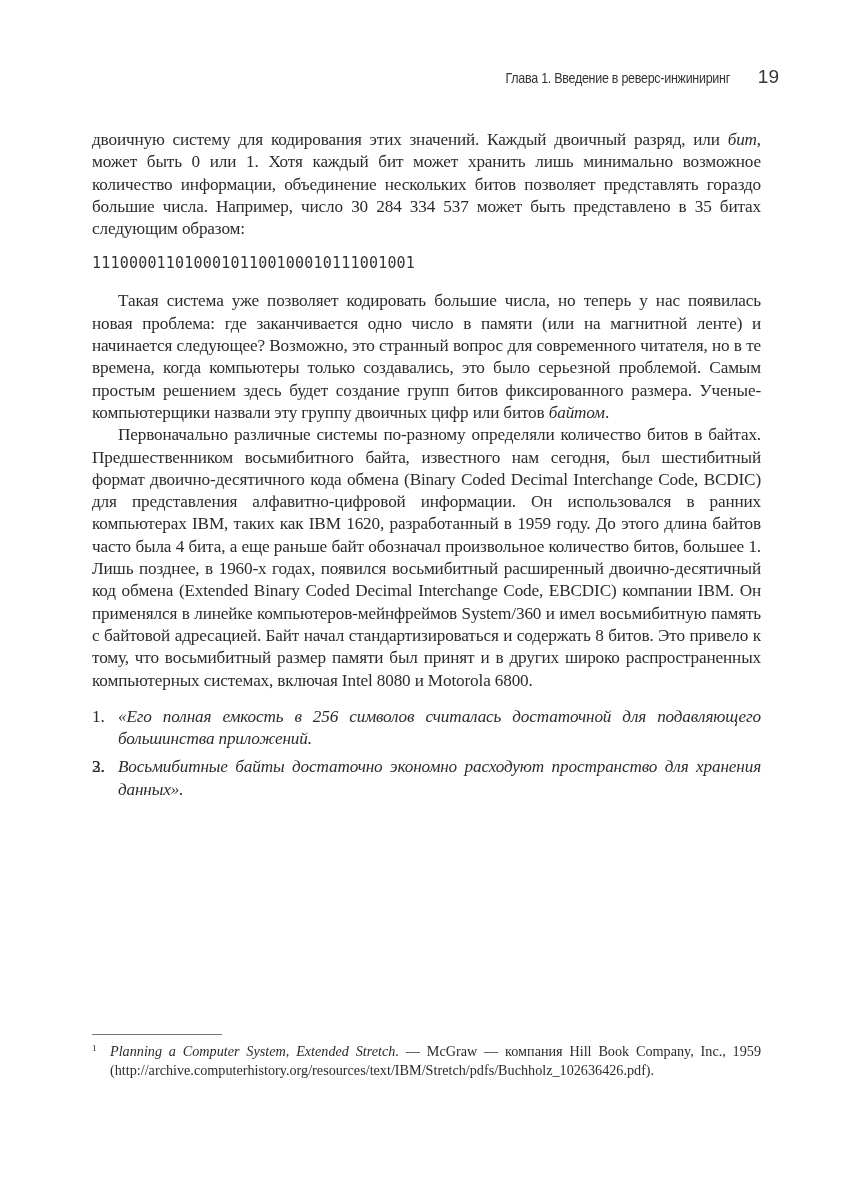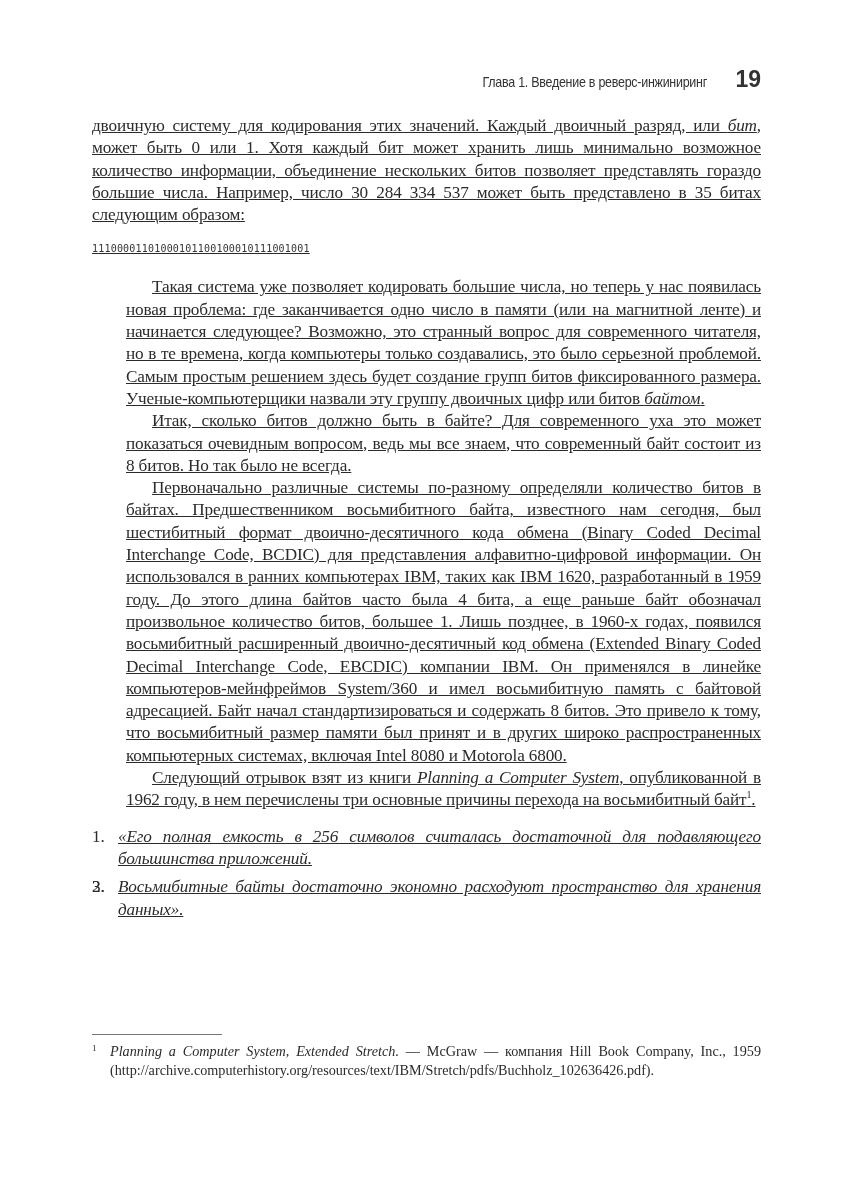--- a/index.html
+++ b/index.html
@@ -1,33 +1,33 @@
 <!DOCTYPE html>
 <html><head>
 <meta charset="utf-8">
 <style>
   html, body { margin: 0; padding: 0; background: #ffffff; }
   body { width: 849px; height: 1200px; position: relative; overflow: hidden; color: #2b2b2b; }
   .page { position: absolute; left: 92px; top: 0; width: 669px; }
   .running-head {
-    position: absolute; left: 0; top: 66px; width: 669px; height: 24px;
+    position: absolute; left: 18px; top: 66px; width: 669px; height: 24px;
     display: flex; justify-content: flex-end; align-items: baseline;
     font-family: "Liberation Sans", sans-serif; color: #333;
   }
   .running-head .chap { font-size: 14.5px; letter-spacing: -0.3px; transform: scaleX(0.86); transform-origin: right; margin-right: 28px; }
-  .running-head .num { font-size: 23px; font-weight: bold; }
+  .running-head .num { font-size: 19px; font-weight: normal; }
   .body-text {
-    position: absolute; left: 0; top: 115px; width: 669px;
+    position: absolute; left: 0; top: 129px; width: 669px;
     font-family: "Liberation Serif", serif; font-size: 17.2px; line-height: 22.3px;
-    text-align: justify; letter-spacing: -0.15px; text-decoration: underline;
+    text-align: justify; letter-spacing: -0.15px;
   }
   .body-text p { margin: 0; }
-  .body-text p.indent { text-indent: 26px; margin-left: 34px; }
+  .body-text p.indent { text-indent: 26px; }
   .code {
-    font-family: "DejaVu Sans Mono", monospace; font-size: 10px; letter-spacing: 0.2px;
+    font-family: "DejaVu Sans Mono", monospace; font-size: 15px; letter-spacing: 0.2px;
     margin: 14px 0 18px 0; line-height: 18px; color: #333;
   }
   ol.quotes { list-style: none; margin: 14px 0 0 0; padding: 0; }
   ol.quotes li { position: relative; padding-left: 26px; font-style: italic; margin-bottom: 6px; }
   ol.quotes li .n { position: absolute; left: 0; top: 0; font-style: normal; }
   .fn-rule { position: absolute; left: 0; top: 1034px; width: 130px; height: 1px; background: #777; }
   .footnote {
     position: absolute; left: 0; top: 1042px; width: 669px;
     font-family: "Liberation Serif", serif; font-size: 14.2px; line-height: 18.5px;
     text-align: justify; padding-left: 18px; box-sizing: border-box;
@@ -46,25 +46,23 @@
     <span class="num">19</span>
   </div>
 
   <div class="body-text">
     <p><span>двоичную систему для кодирования этих значений. Каждый двоичный разряд, или </span><em>бит</em><span>, может быть 0 или 1. Хотя каждый бит может хранить лишь минимально возможное количество информации, объединение нескольких битов позволяет представлять гораздо большие числа. Например, число 30 284 334 537 может быть представлено в 35 битах следующим образом:</span></p>
 
     <div class="code">11100001101000101100100010111001001</div>
 
     <p class="indent"><span>Такая система уже позволяет кодировать большие числа, но теперь у нас появилась новая проблема: где заканчивается одно число в памяти (или на магнитной ленте) и начинается следующее? Возможно, это странный вопрос для современного читателя, но в те времена, когда компьютеры только создавались, это было серьезной проблемой. Самым простым решением здесь будет создание групп битов фиксированного размера. Ученые-компьютерщики назвали эту группу двоичных цифр или битов </span><em>байтом</em><span>.</span></p>
 
-    <p class="indent">Итак, сколько битов должно быть в байте? Для современного уха это может показаться очевидным вопросом, ведь мы все знаем, что современный байт состоит из 8 битов. Но так было не всегда.</p>
 
     <p class="indent">Первоначально различные системы по-разному определяли количество битов в байтах. Предшественником восьмибитного байта, известного нам сегодня, был шестибитный формат двоично-десятичного кода обмена (Binary Coded Decimal Interchange Code, BCDIC) для представления алфавитно-цифровой информации. Он использовался в ранних компьютерах IBM, таких как IBM 1620, разработанный в 1959 году. До этого длина байтов часто была 4 бита, а еще раньше байт обозначал произвольное количество битов, большее 1. Лишь позднее, в 1960-х годах, появился восьмибитный расширенный двоично-десятичный код обмена (Extended Binary Coded Decimal Interchange Code, EBCDIC) компании IBM. Он применялся в линейке компьютеров-мейнфреймов System/360 и имел восьмибитную память с байтовой адресацией. Байт начал стандартизироваться и содержать 8 битов. Это привело к тому, что восьмибитный размер памяти был принят и в других широко распространенных компьютерных системах, включая Intel 8080 и Motorola 6800.</p>
 
-    <p class="indent"><span>Следующий отрывок взят из книги </span><em>Planning a Computer System</em><span>, опубликованной в 1962 году, в нем перечислены три основные причины перехода на восьмибитный байт</span><sup>1</sup><span>.</span></p>
 
     <ol class="quotes">
       <li><span class="n">1.</span><span>«Его полная емкость в 256 символов считалась достаточной для подавляющего большинства приложений.</span></li>
       <li><span class="n">2.</span></li>
       <li><span class="n">3.</span><span>Восьмибитные байты достаточно экономно расходуют пространство для хранения данных».</span></li>
     </ol>
   </div>
 
   <div class="fn-rule"></div>
 

